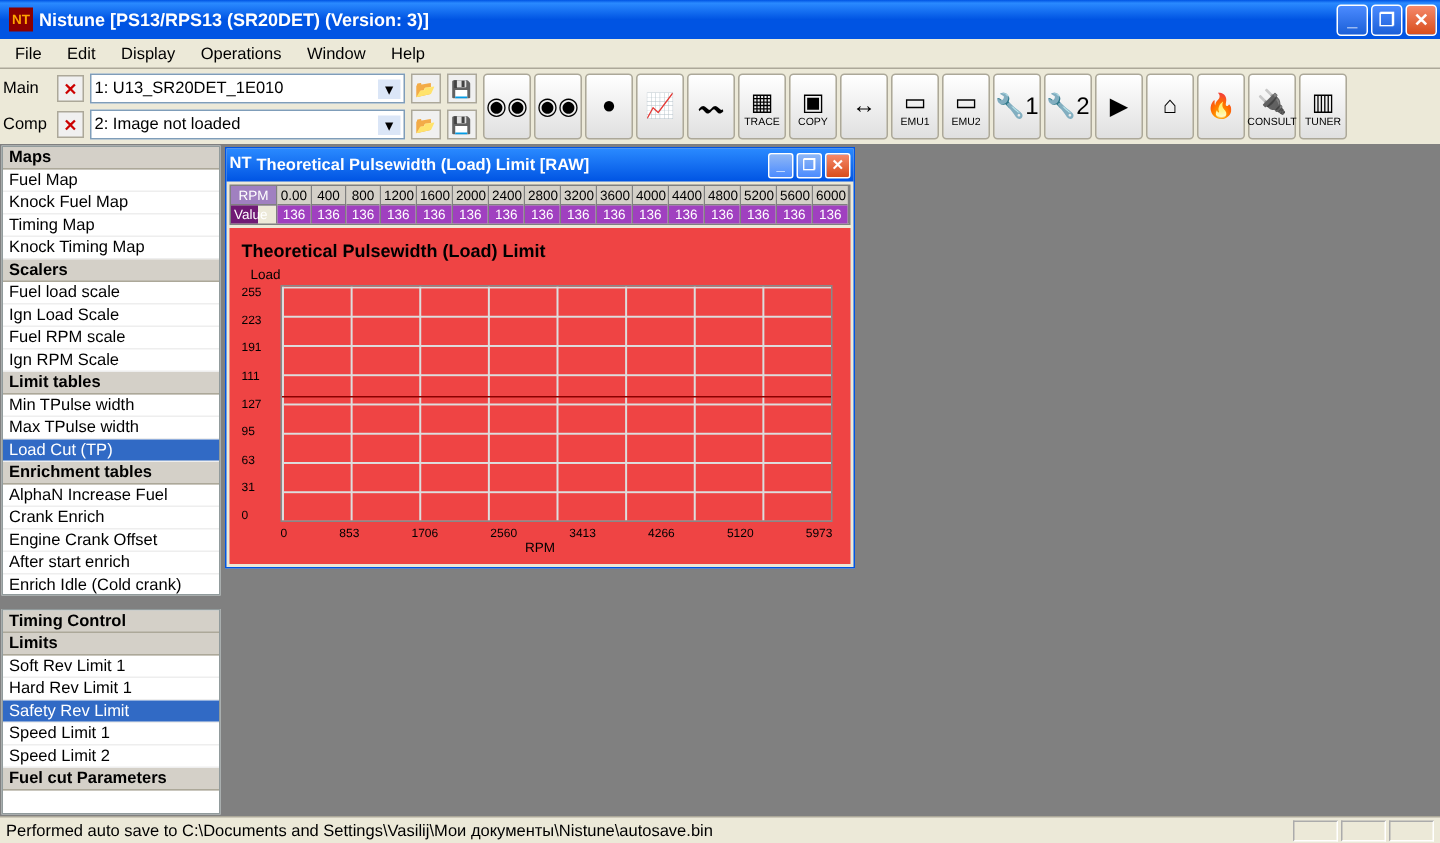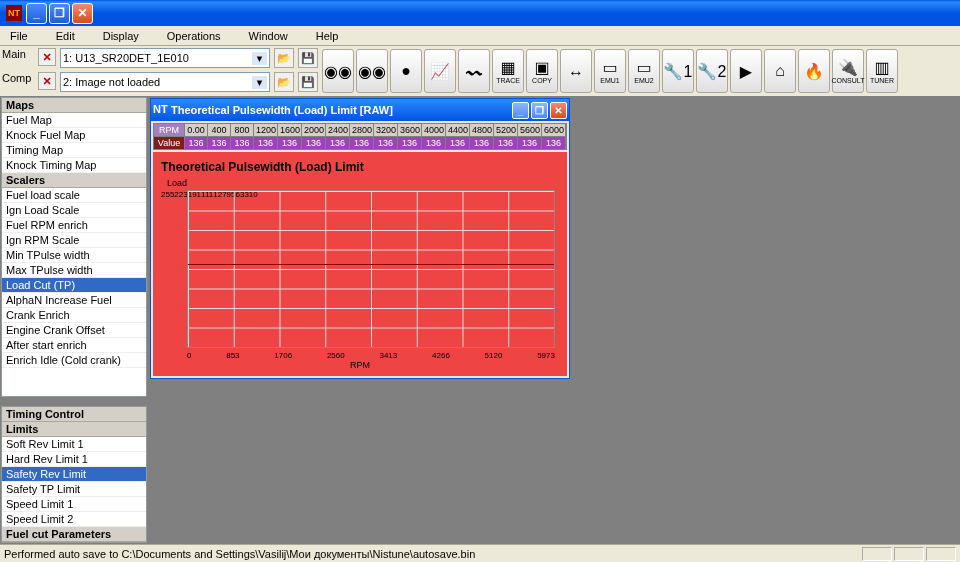--- a/index.html
+++ b/index.html
@@ -6,26 +6,26 @@
 body { font-family: Tahoma, sans-serif; font-size: 11px; background: #ece9d8; width: 960px; height: 562px; overflow: hidden; position: relative; }
 
 .titlebar { background: linear-gradient(to bottom, #0054e3 0%, #2a8aff 8%, #0054e3 50%, #0054e3 100%); height: 26px; display: flex; align-items: center; padding: 0 2px; color: #fff; }
 .titlebar .appicon { width: 16px; height: 16px; background: #8b0000; margin: 0 4px; display: inline-flex; align-items: center; justify-content: center; font-size: 9px; font-weight: bold; color: #ffa500; }
 .titlebar .title { flex: 1; font-weight: bold; font-size: 12px; }
 .winbtns { display: flex; gap: 2px; }
 .winbtn { width: 21px; height: 21px; border: 1px solid #fff; border-radius: 3px; display: flex; align-items: center; justify-content: center; font-size: 12px; font-weight: bold; cursor: pointer; }
 .winbtn.min, .winbtn.max { background: linear-gradient(#4b8bff,#1b5fd8); color: #fff; }
 .winbtn.close { background: linear-gradient(#f5896b,#d84d1b); color: #fff; }
 
-.menubar { height: 20px; background: #ece9d8; display: flex; align-items: center; padding: 0 4px; border-bottom: 1px solid #aca899; gap: 16px; }
+.menubar { height: 20px; background: #ece9d8; display: flex; align-items: center; padding: 0 4px; border-bottom: 1px solid #aca899; gap: 5px; }
 .menubar span { padding: 2px 6px; cursor: pointer; }
 
 .filerows { background: #ece9d8; border-bottom: 1px solid #aca899; padding: 2px; display: flex; }
 .filecol { display: flex; flex-direction: column; gap: 2px; }
-.filerow { display: flex; gap: 4px; height: 22px; }
+.filerow { display: flex; align-items: center; gap: 4px; height: 22px; }
 .filerow .lbl { width: 32px; }
 .xbtn { width: 18px; height: 18px; border: 1px solid #aca899; background: #f0f0f0; display: flex; align-items: center; justify-content: center; color: #c00; font-weight: bold; cursor: pointer; }
 .combo { width: 210px; height: 20px; border: 1px solid #7f9db9; background: #fff; display: flex; align-items: center; padding: 0 2px; }
 .combo .drop { margin-left: auto; width: 15px; background: #dbe6f7; text-align: center; cursor: pointer; }
 .tbtn { width: 20px; height: 20px; border: 1px solid #aca899; background: #f0f0f0; display: flex; align-items: center; justify-content: center; cursor: pointer; font-size: 11px; }
 
 .toolbar { display: flex; gap: 2px; align-items: center; margin-left: 4px; }
 .bigbtn { width: 32px; height: 44px; border: 1px solid #aca899; background: linear-gradient(#fff,#e0e0e0); border-radius: 3px; display: flex; flex-direction: column; align-items: center; justify-content: center; cursor: pointer; font-size: 7px; }
 .bigbtn .ico { font-size: 16px; }
 
@@ -48,41 +48,42 @@
 .mdi .mbtns { margin-left: auto; display: flex; gap: 2px; }
 .mdi .mbtn { width: 17px; height: 17px; border: 1px solid #fff; border-radius: 2px; font-size: 10px; display: flex; align-items: center; justify-content: center; cursor: pointer; }
 .mdi .mbtn.close { background: linear-gradient(#f5896b,#d84d1b); }
 .mdi .mbtn.mm { background: linear-gradient(#8fb7f5,#4b8bff); }
 
 .datagrid { display: flex; font-size: 9px; border: 1px solid #808080; margin: 2px; }
 .dgcol { border-right: 1px solid #808080; }
 .dgh { background: #d4d0c8; padding: 1px 2px; text-align: center; border-bottom: 1px solid #808080; }
 .dgh.first { background: #a080c0; color: #fff; width: 30px; }
 .dgc { background: #a040c0; color: #fff; padding: 1px 2px; text-align: center; }
-.dgc.first { background: #7f1d1d; width: 30px; text-align: center; }
+.dgc.first { background: #701a75; width: 18px; text-align: center; }
 
 .chartbox { background: #ef4444; margin: 2px; padding: 8px; }
 .charttitle { font-weight: bold; font-size: 12px; text-align: left; margin-bottom: 4px; }
 .chartarea { position: relative; height: 190px; }
 .ylabel { position: absolute; top: 0; left: 6px; font-size: 9px; }
 .xlabel { position: absolute; bottom: -2px; left: 50%; transform: translateX(-50%); font-size: 9px; }
-.yticks { position: absolute; left: 0; top: 12px; bottom: 20px; width: 22px; display: flex; flex-direction: row; justify-content: space-between; font-size: 8px; text-align: center; }
+.yticks { position: absolute; left: 0; top: 12px; bottom: 20px; width: 22px; display: flex; flex-direction: column; justify-content: space-between; font-size: 8px; text-align: left; }
 .xticks { position: absolute; left: 26px; right: 4px; bottom: 8px; display: flex; justify-content: space-between; font-size: 8px; }
 .plotgrid { position: absolute; left: 26px; right: 4px; top: 12px; bottom: 20px; border: 1px solid #888; background-image: linear-gradient(to right,#ddd 1px,transparent 1px),linear-gradient(to bottom,#ddd 1px,transparent 1px); background-size: 12.5% 12.5%; }
 .dataline { position: absolute; left: 0; right: 0; height: 0; border-top: 1.5px solid #8b0000; }
 
 .statusbar { position: absolute; bottom: 0; left: 0; right: 0; height: 18px; background: #ece9d8; border-top: 1px solid #aca899; padding: 1px 4px; font-size: 11px; display: flex; align-items: center; }
 .statusbar .grips { margin-left: auto; display: flex; gap: 2px; }
 .statusbar .grip { width: 30px; height: 14px; border: 1px inset #fff; }
 </style>
 </head>
 <body>
 
 <div class="titlebar">
   <span class="appicon">NT</span>
+  <span class="title">Nistune [PS13/RPS13 (SR20DET) (Version: 3)]</span>
   <div class="winbtns">
     <div class="winbtn min">_</div>
     <div class="winbtn max">❐</div>
     <div class="winbtn close">✕</div>
   </div>
 </div>
 
 <div class="menubar" id="menubar">
     <span>File</span>
     <span>Edit</span>
@@ -181,40 +182,41 @@
     <div class="panel top">
       <div class="listwrap" id="list-top">
           <div class="lh">Maps</div>
           <div class="li">Fuel Map</div>
           <div class="li">Knock Fuel Map</div>
           <div class="li">Timing Map</div>
           <div class="li">Knock Timing Map</div>
           <div class="lh">Scalers</div>
           <div class="li">Fuel load scale</div>
           <div class="li">Ign Load Scale</div>
-          <div class="li">Fuel RPM enrich</div>
+          <div class="li">Fuel RPM scale</div>
           <div class="li">Ign RPM Scale</div>
+          <div class="lh">Limit tables</div>
           <div class="li">Min TPulse width</div>
           <div class="li">Max TPulse width</div>
           <div class="li sel">Load Cut (TP)</div>
+          <div class="lh">Enrichment tables</div>
           <div class="li">AlphaN Increase Fuel</div>
           <div class="li">Crank Enrich</div>
           <div class="li">Engine Crank Offset</div>
           <div class="li">After start enrich</div>
           <div class="li">Enrich Idle (Cold crank)</div>
         </div>
     </div>
     <div class="panel bot">
       <div class="listwrap" id="list-bot">
           <div class="lh">Timing Control</div>
           <div class="lh">Limits</div>
           <div class="li">Soft Rev Limit 1</div>
           <div class="li">Hard Rev Limit 1</div>
           <div class="li sel">Safety Rev Limit</div>
-          <div class="li">Safety TP Limit</div>
           <div class="li">Speed Limit 1</div>
           <div class="li">Speed Limit 2</div>
           <div class="lh">Fuel cut Parameters</div>
         </div>
     </div>
   </div>
 
   <div class="mdi">
     <div class="mtitle">
       <span class="appicon">NT</span>

